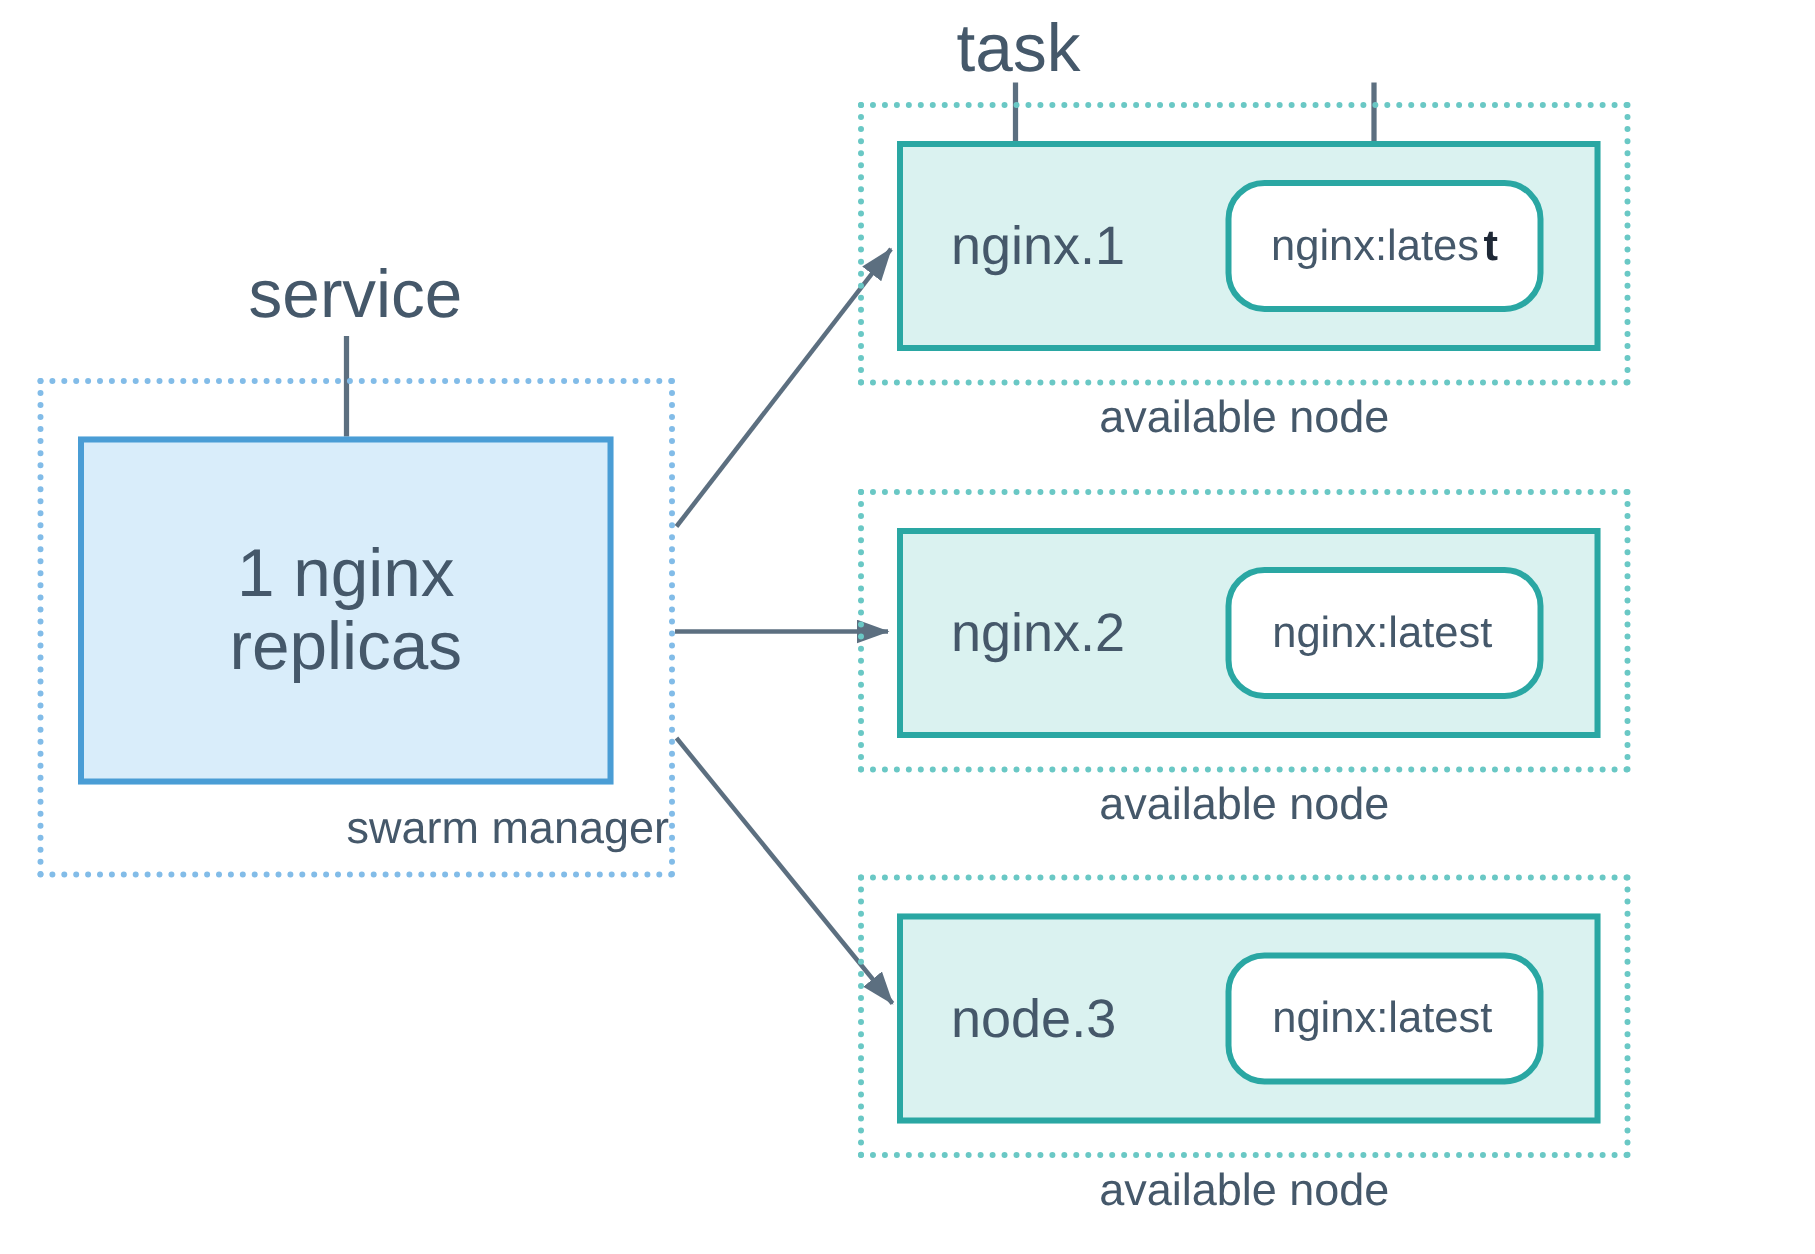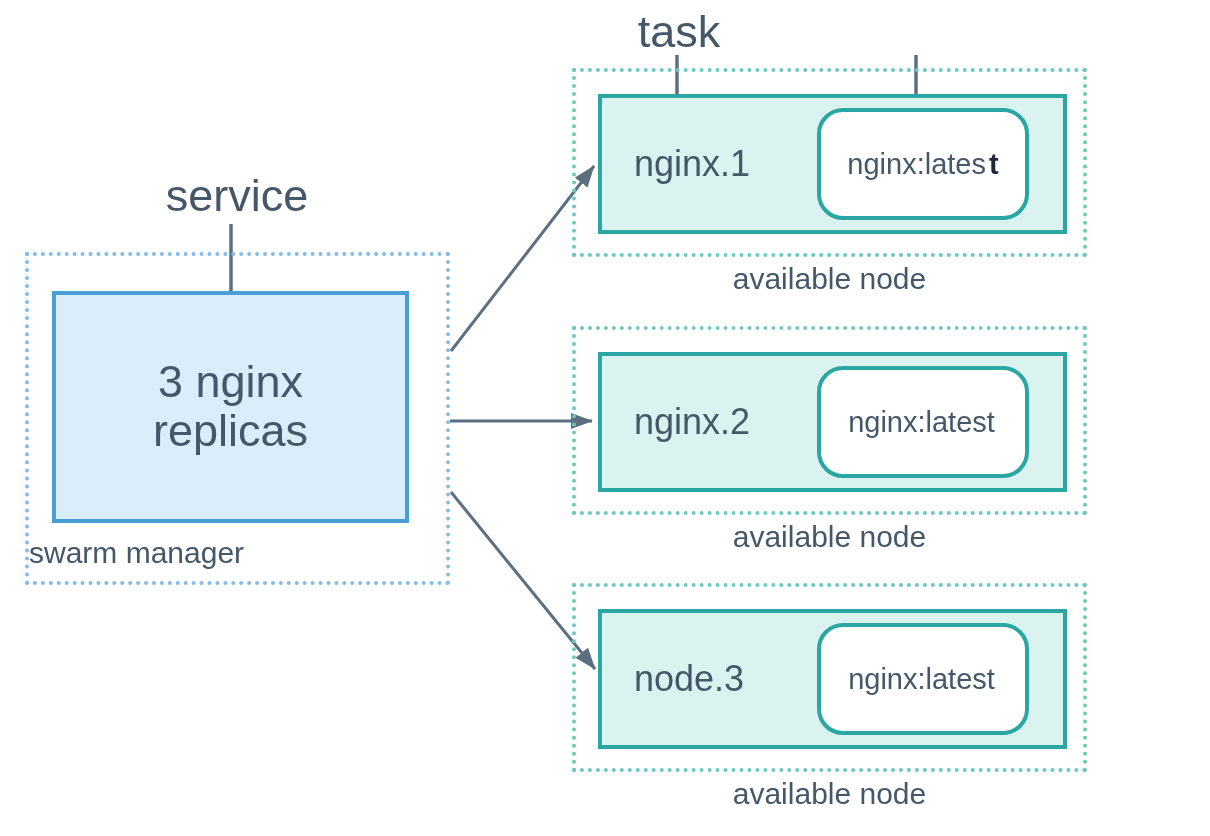--- a/index.html
+++ b/index.html
@@ -47,21 +47,21 @@
     display:flex;align-items:center;justify-content:center;
   }
   .service-box-text{
     font-size:45px;line-height:1.08;
     color:var(--text);
     text-align:center;
   }
   .manager-caption{
     position:absolute;
     left:0;top:282px;width:100%;
-    text-align:left;
+    text-align:right;
     font-size:30px;line-height:1;
     color:var(--text);
   }
   
   .node{
     position:absolute;
     left:572px;width:515px;height:189px;
     border:4px dotted var(--teal-dotted);
   }
   .task-box{
@@ -74,21 +74,21 @@
   }
   .task-name{
     font-size:36px;line-height:1;
     color:var(--text);
     white-space:nowrap;
   }
   .container-box{
     position:absolute;
     right:34px;top:50%;
     transform:translateY(-50%);
-    width:212px;height:112px;
+    width:212px;height:88px;
     background:var(--container-fill);
     border:4px solid var(--teal-border);
     border-radius:26px;
     display:flex;align-items:center;justify-content:center;
     white-space:nowrap;
   }
   .image-name{font-size:29px;color:var(--text);}
   .image-suffix{font-size:29px;color:#1E2836;font-weight:700;margin-left:3px;}
   .node-caption{
     position:absolute;
@@ -123,21 +123,21 @@
     <line x1="450" y1="421" x2="592" y2="421" stroke="currentColor" stroke-width="3" marker-end="url(#arrowhead)"></line>
     <line x1="451" y1="492" x2="595" y2="669" stroke="currentColor" stroke-width="3" marker-end="url(#arrowhead)"></line>
   </svg>
 
   <div class="ptr-label" style="left:679px;top:9px;">task</div>
   <div class="ptr-label" style="left:237px;top:173px;">service</div>
 
   <div class="manager-dotted">
     <div class="service-box">
       <div class="service-box-text">
-        <div>3 nginx</div>
+        <div>1 nginx</div>
         <div>replicas</div>
       </div>
     </div>
     <div class="manager-caption">swarm manager</div>
   </div>
 
   <div class="node" style="top:68px;">
     <div class="task-box">
       <div class="task-name">nginx.1</div>
       <div class="container-box">

